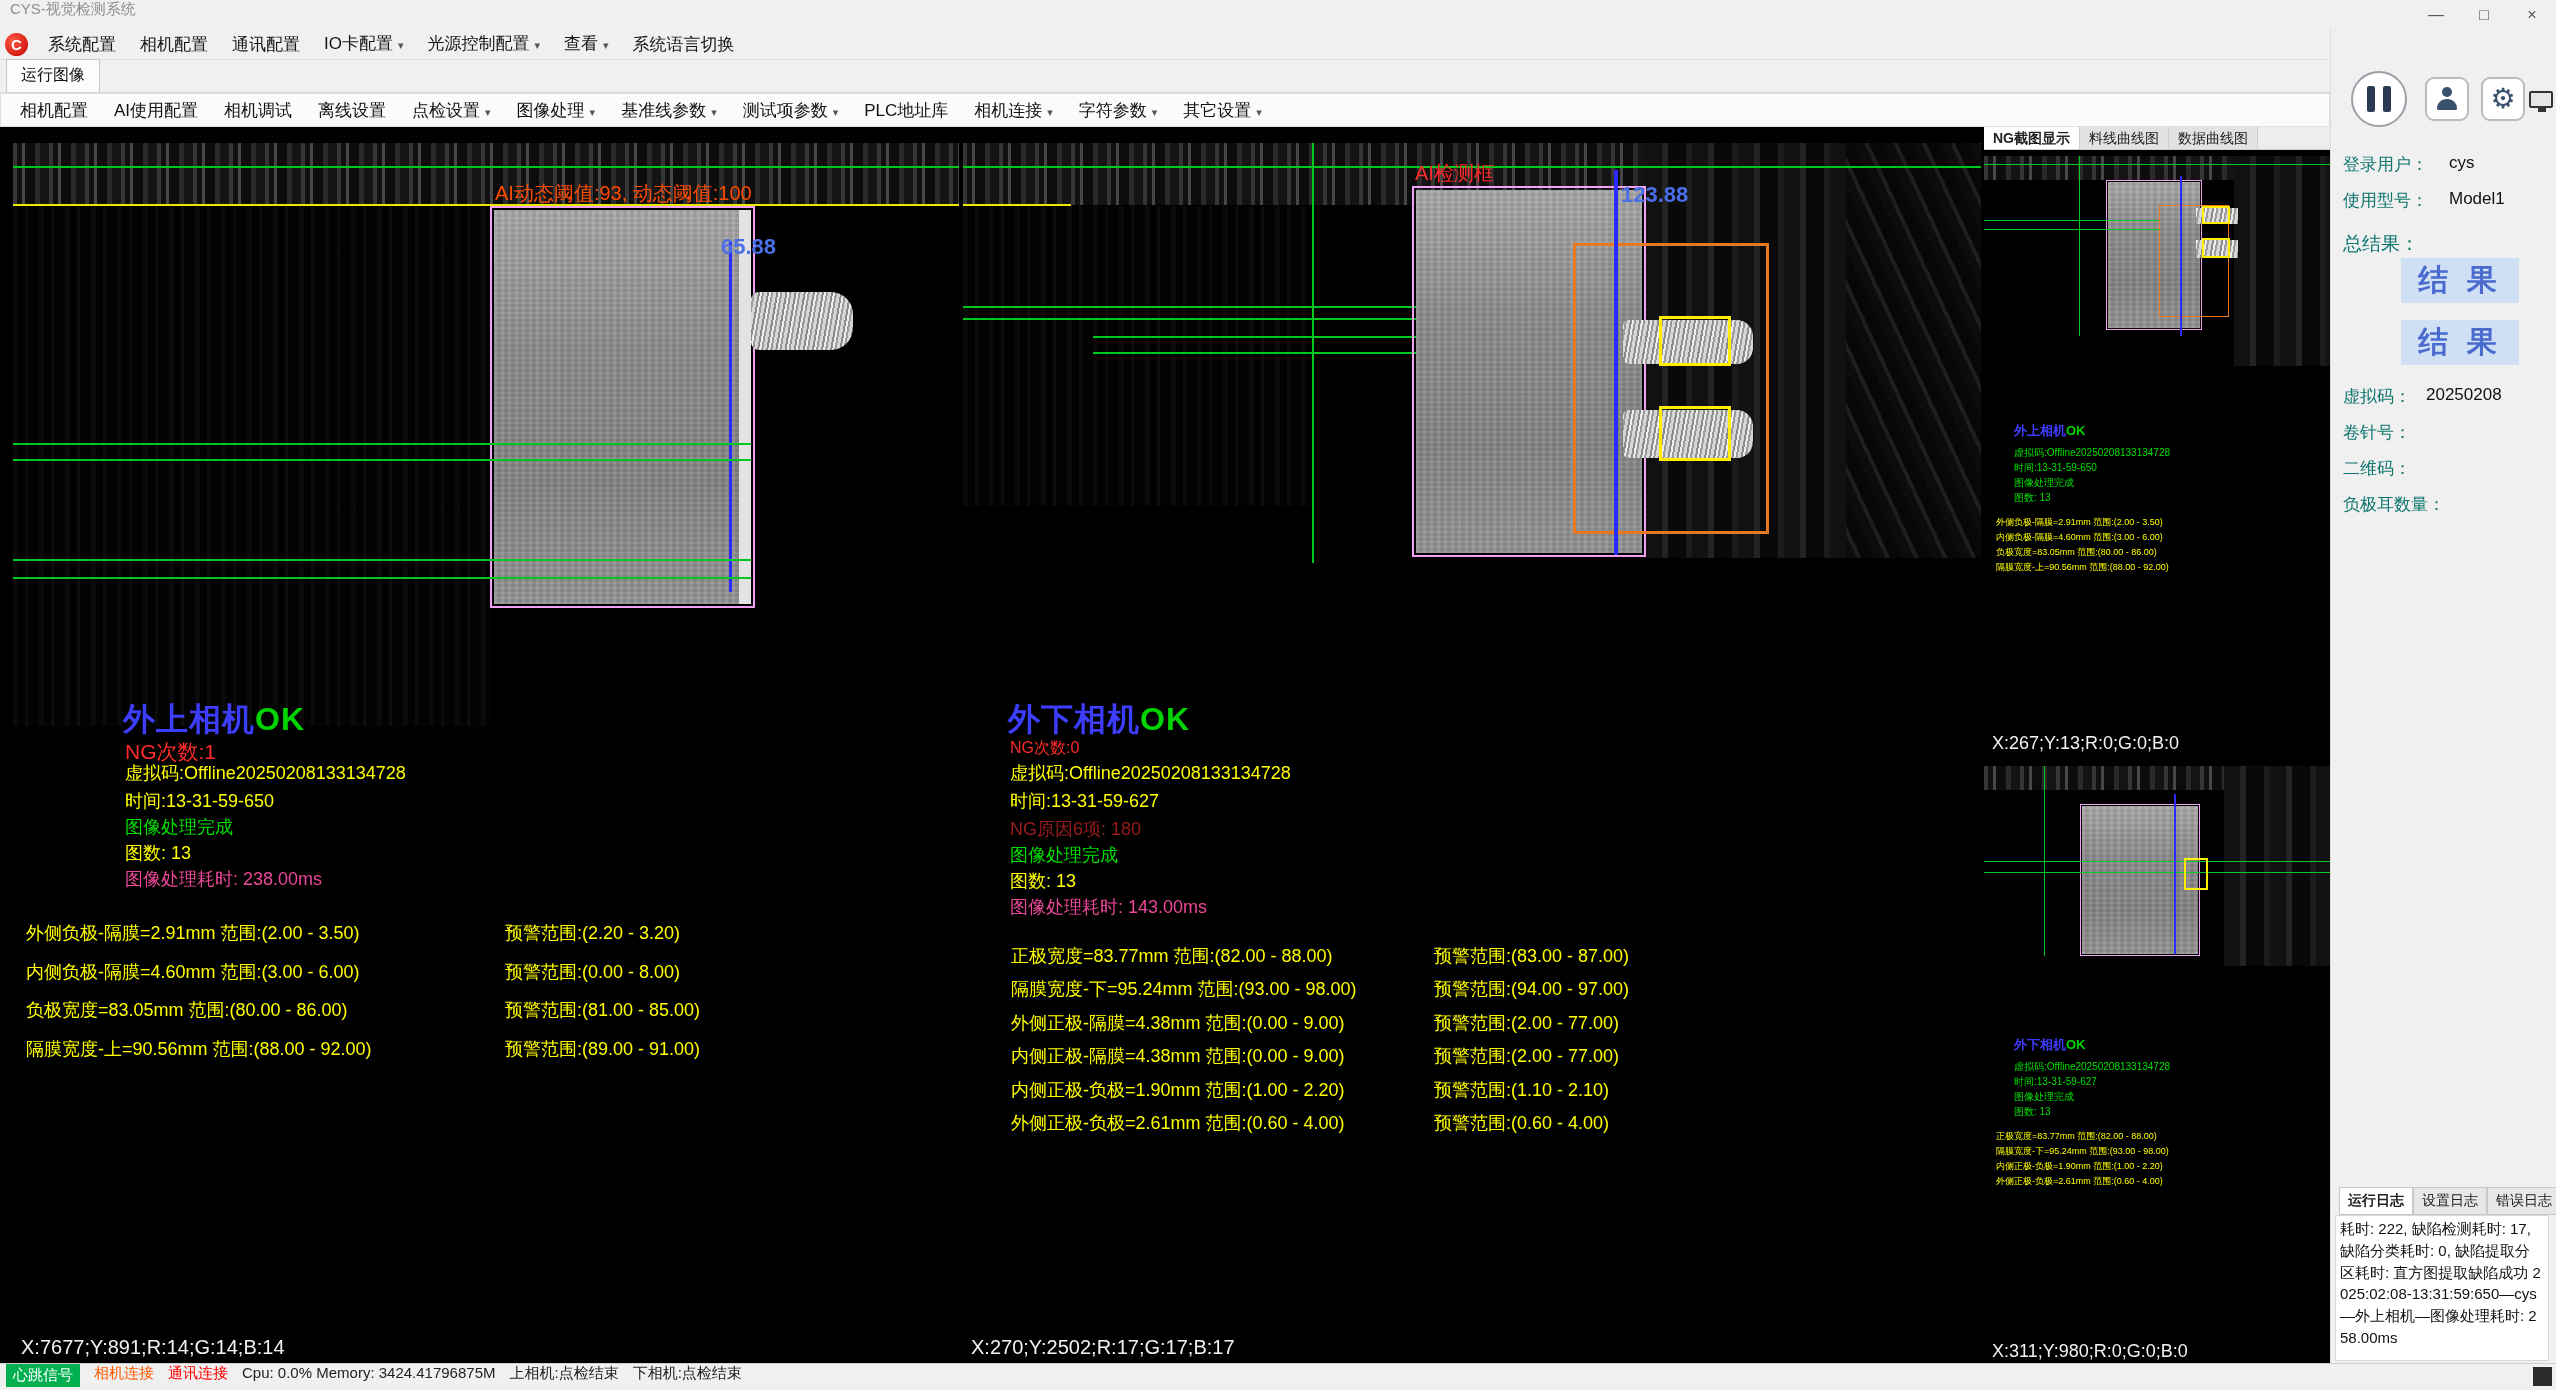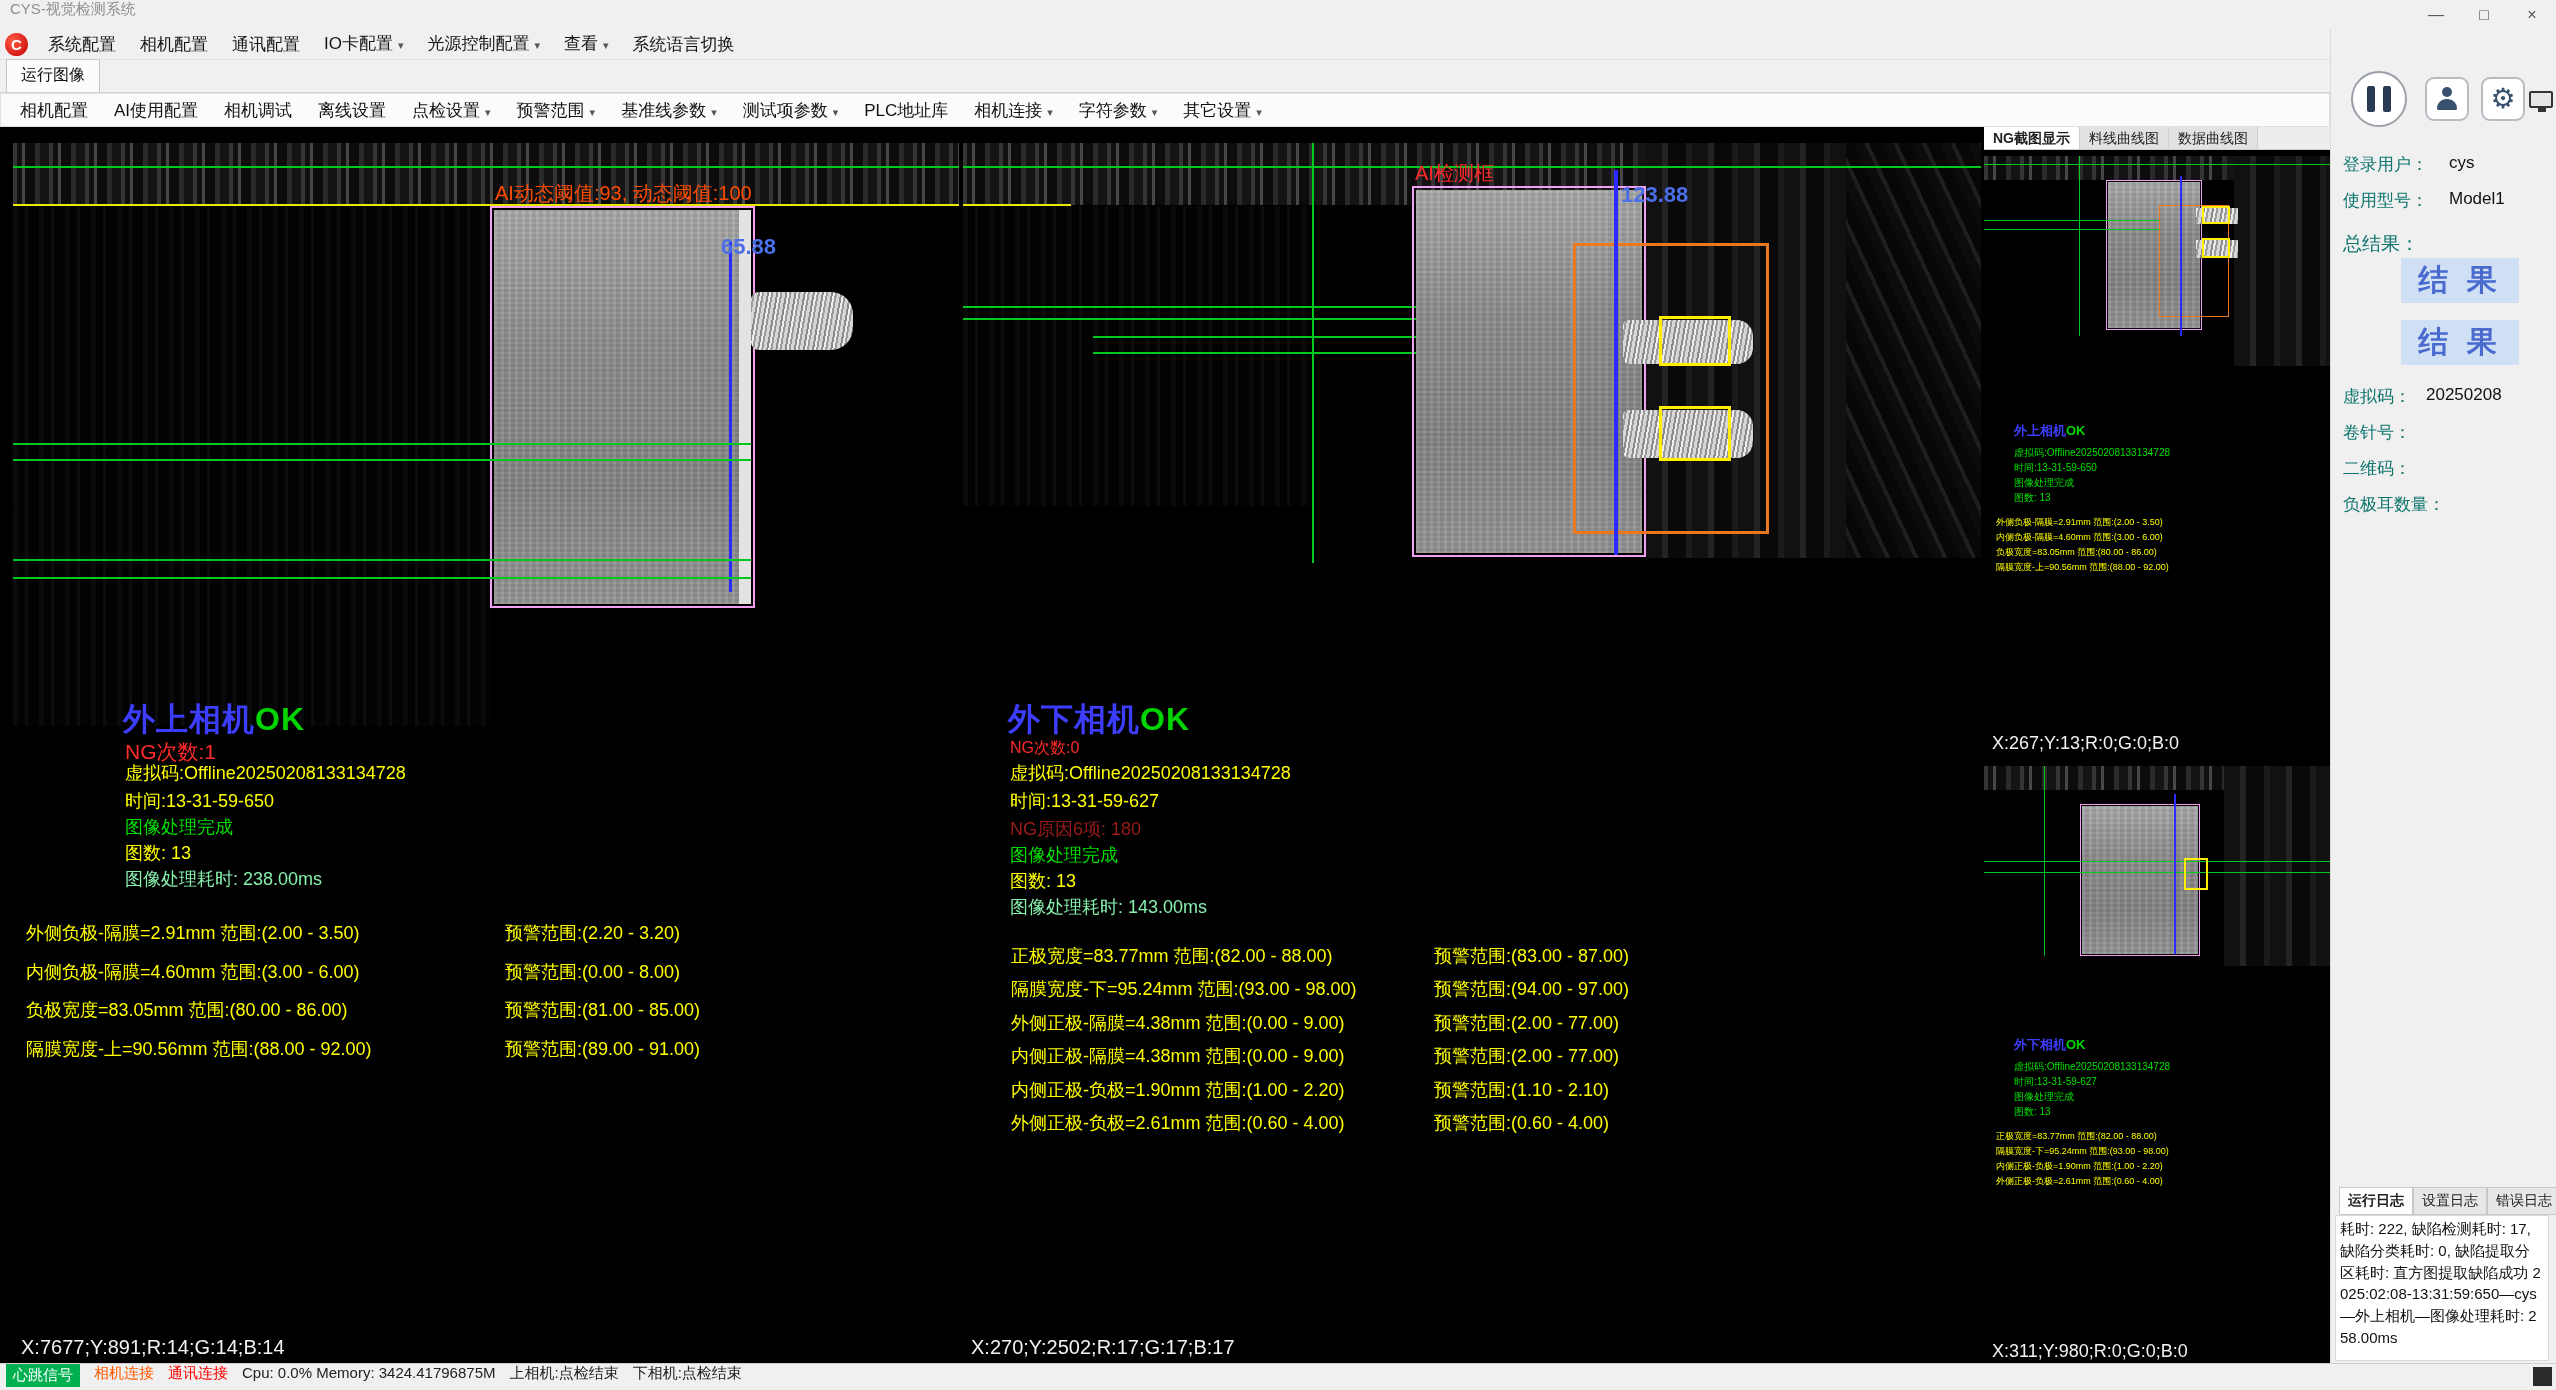--- a/index.html
+++ b/index.html
@@ -26,21 +26,21 @@
   .ov{position:absolute;white-space:nowrap}
   .hline,.vline{position:absolute}
   .ln-green{background:#00c81e}
   .ln-yellow{background:#e8e800}
   .ln-blue{background:#2b2bff}
   .t-yellow{color:#ffff00}
   .t-green{color:#00e000}
   .t-red{color:#ff2a2a}
   .t-dimred{color:#9b1c1c}
   .t-blue{color:#4b6fe8}
-  .t-dimblue{color:#86efac}
+  .t-dimblue{color:#ec4899}
   .t-orange{color:#ff4b00}
   .t-titleblue{color:#3d3dff}
   .t-titlegreen{color:#00d400}
   .cam-title{font-size:32px;font-weight:bold;letter-spacing:1px}
   .info-line{font-size:18px}
   .measure-row{position:absolute;font-size:18px;color:#ffff00;white-space:nowrap}
   .stripes-top{background:repeating-linear-gradient(90deg,#353535 0 4px,#101010 4px 9px,#474747 9px 12px,#0c0c0c 12px 22px,#2a2a2a 22px 27px,#141414 27px 36px)}
   .stripes-dim{background:repeating-linear-gradient(90deg,#1c1c1c 0 5px,#060606 5px 12px,#242424 12px 15px,#080808 15px 26px);opacity:.35}
   .electrode{background:repeating-linear-gradient(90deg,rgba(255,255,255,.05) 0 3px,rgba(0,0,0,.06) 3px 7px),repeating-linear-gradient(0deg,rgba(255,255,255,.04) 0 2px,rgba(0,0,0,.05) 2px 5px),linear-gradient(180deg,#ababab,#8f8f8f 35%,#878787 70%,#979797)}
   .metal{background:repeating-linear-gradient(100deg,#ededed 0 2px,#9a9a9a 2px 4px,#d6d6d6 4px 7px,#8a8a8a 7px 9px)}
@@ -109,21 +109,21 @@
 <div id="tabrow">
   <div id="run-tab">运行图像</div>
 </div>
 
 <div id="toolbar2">
   <div class="tool-item"><span>相机配置</span></div>
   <div class="tool-item"><span>AI使用配置</span></div>
   <div class="tool-item"><span>相机调试</span></div>
   <div class="tool-item"><span>离线设置</span></div>
   <div class="tool-item caret"><span>点检设置</span></div>
-  <div class="tool-item caret"><span>预警范围</span></div>
+  <div class="tool-item caret"><span>图像处理</span></div>
   <div class="tool-item caret"><span>基准线参数</span></div>
   <div class="tool-item caret"><span>测试项参数</span></div>
   <div class="tool-item"><span>PLC地址库</span></div>
   <div class="tool-item caret"><span>相机连接</span></div>
   <div class="tool-item caret"><span>字符参数</span></div>
   <div class="tool-item caret"><span>其它设置</span></div>
 </div>
 
 <div id="main">
 

